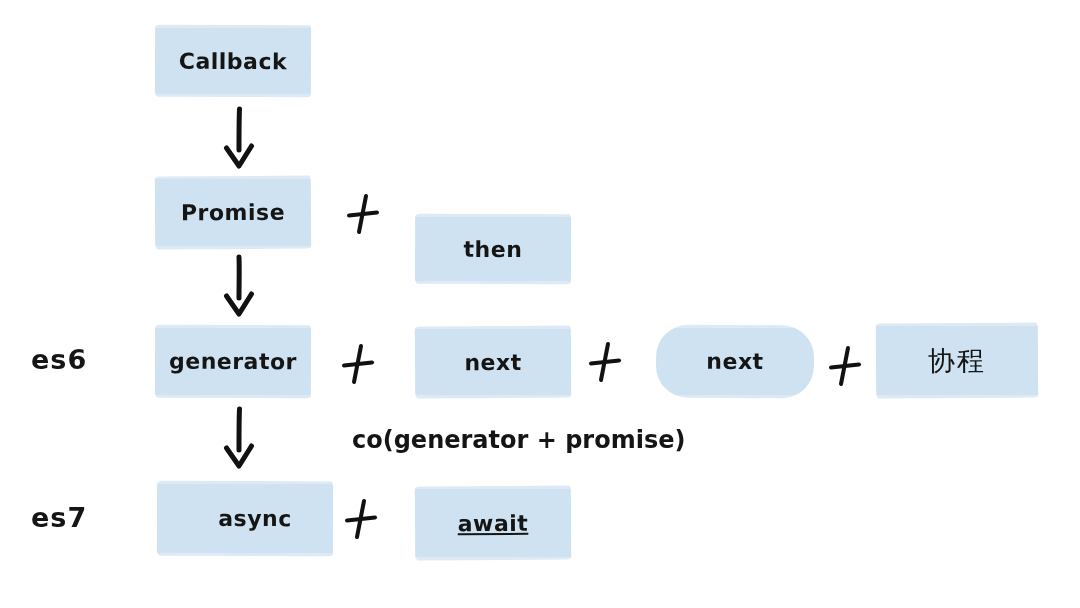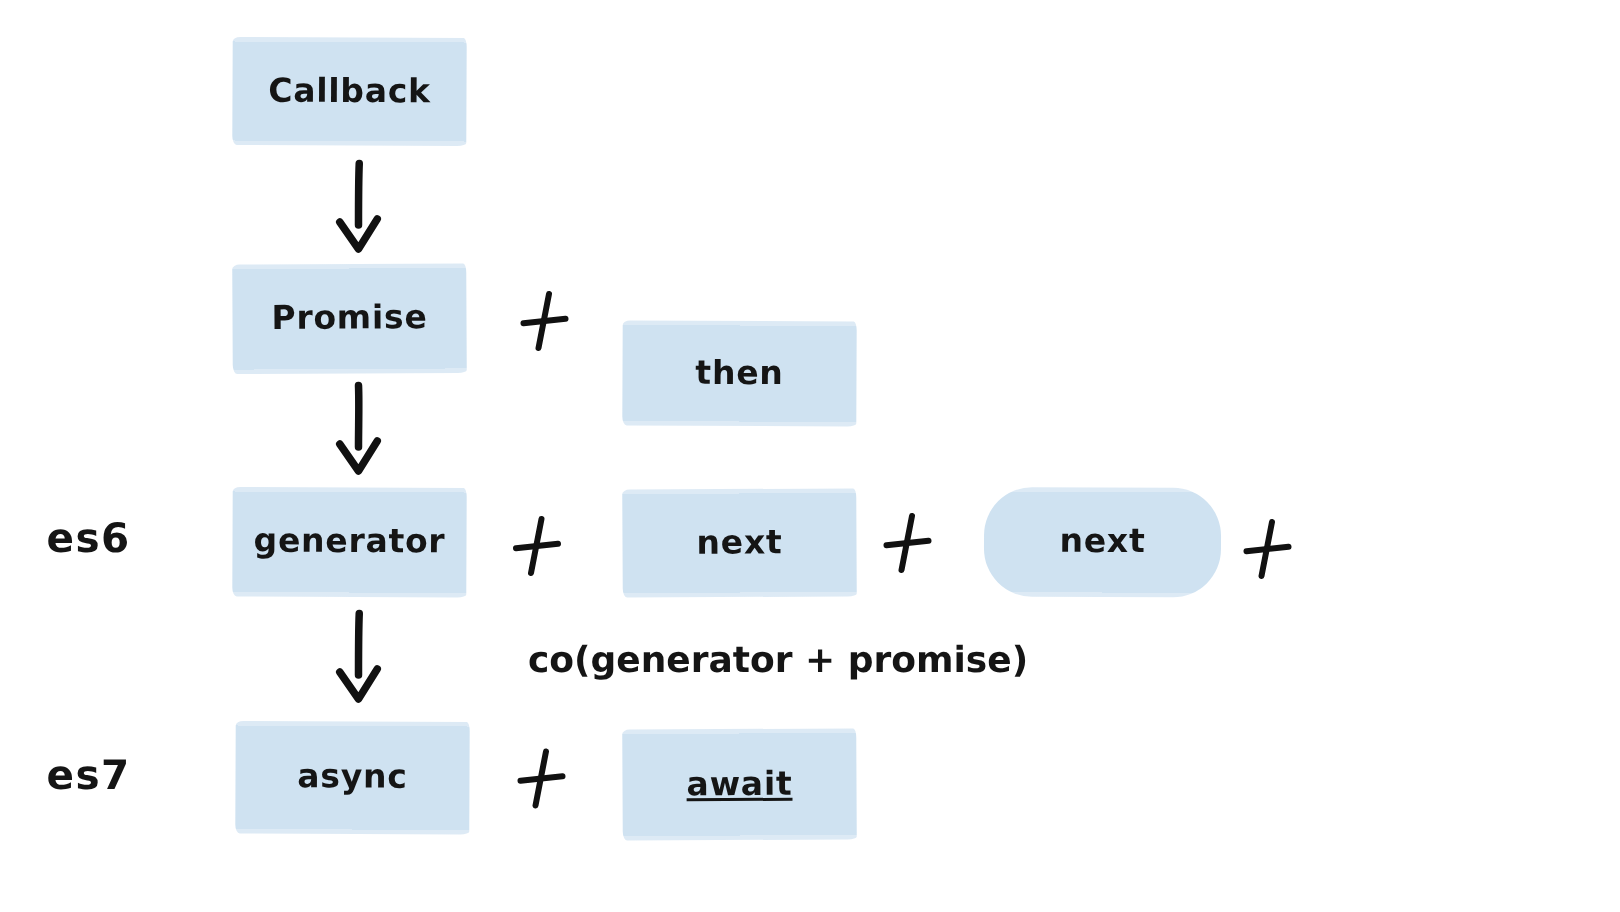--- a/index.html
+++ b/index.html
@@ -35,21 +35,21 @@
   .b-generator { left: 155px; top: 325px; width: 156px; height: 73px; }
   .b-yield     { left: 415px; top: 326px; width: 156px; height: 72px; }
   .b-next      { left: 656px; top: 325px; width: 158px; height: 73px; border-radius: 32px; }
   .b-coroutine {
     left: 876px; top: 323px; width: 162px; height: 75px;
     font-family: "DejaVu Serif", "Liberation Serif", serif;
     font-weight: normal;
     font-size: 27px;
     letter-spacing: 2px;
   }
-  .b-async     { left: 157px; top: 481px; width: 156px; height: 75px; }
+  .b-async     { left: 157px; top: 481px; width: 156px; height: 75px; padding-left: 20px; }
   .b-await     { left: 415px; top: 486px; width: 156px; height: 74px; text-decoration: underline; }
 
   .arrow { position: absolute; }
   .a1 { left: 222px; top: 106px; }
   .a2 { left: 222px; top: 254px; }
   .a3 { left: 222px; top: 406px; }
 
   .plus { position: absolute; }
   .p1 { left: 344px; top: 191px; }
   .p2 { left: 339px; top: 341px; }
@@ -119,20 +119,21 @@
     <path d="M5 24.5 L33 21.5" fill="none" stroke="#111111" stroke-width="4" stroke-linecap="round"></path>
   </svg>
 
   <div class="box b-next tilt-a">next</div>
 
   <svg class="plus p4" width="38" height="46" viewBox="0 0 38 46">
     <path d="M22 5 L15 41" fill="none" stroke="#111111" stroke-width="4" stroke-linecap="round"></path>
     <path d="M5 24.5 L33 21.5" fill="none" stroke="#111111" stroke-width="4" stroke-linecap="round"></path>
   </svg>
 
+  <div class="box b-coroutine tilt-b">协程</div>
 
   <svg class="arrow a3" width="34" height="64" viewBox="0 0 34 64">
     <path d="M17.5 3 C17 14 17 30 17 44" fill="none" stroke="#111111" stroke-width="5" stroke-linecap="round"></path>
     <path d="M4.5 42 L17 60 L29.5 40" fill="none" stroke="#111111" stroke-width="5" stroke-linecap="round" stroke-linejoin="round"></path>
   </svg>
 
   <div class="annotation">co(generator + promise)</div>
 
   <div class="row-label lbl-es7">es7</div>
 

